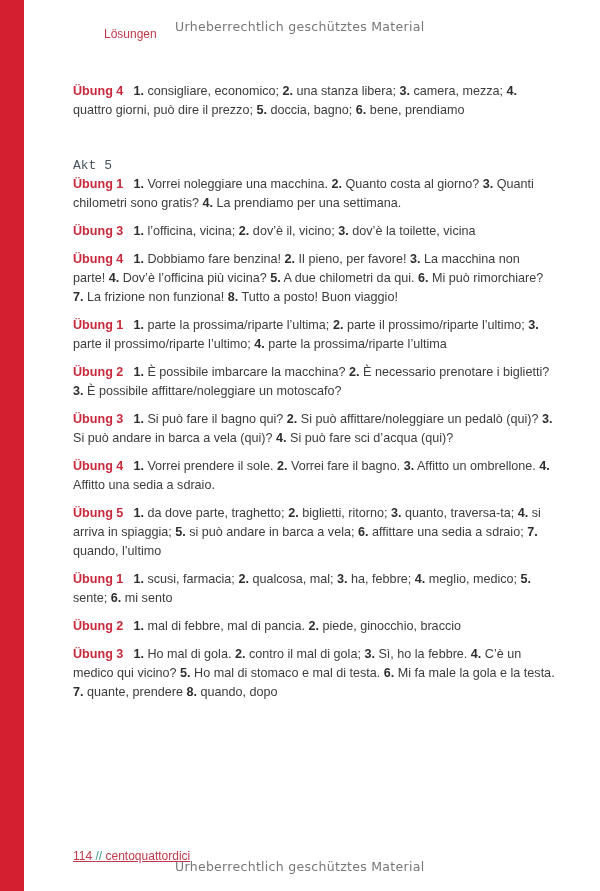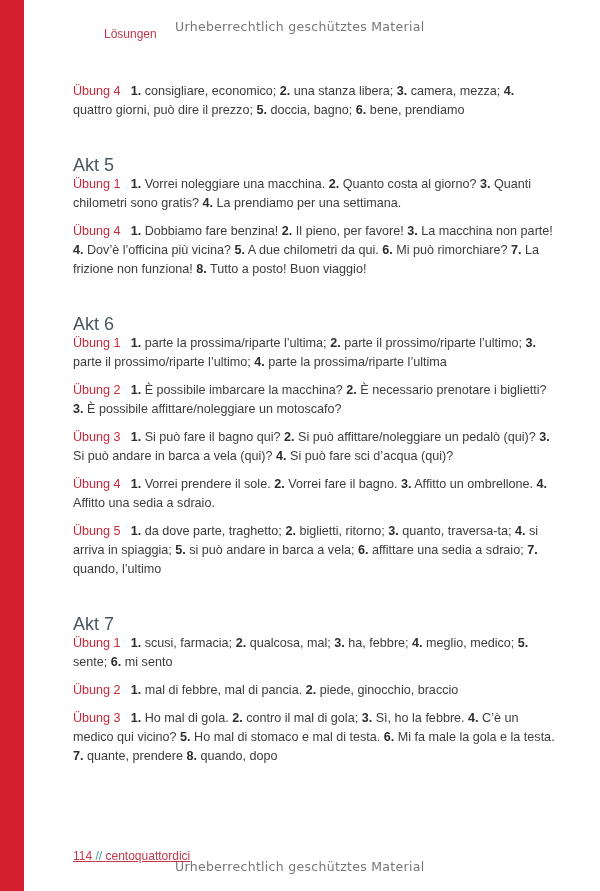--- a/index.html
+++ b/index.html
@@ -20,51 +20,50 @@
     color: #777777;
   }
   .watermark.top { top: 19px; }
   .watermark.bottom { top: 859px; }
   .content {
     position: absolute; left: 73px; top: 82px; width: 482px;
     font-family: "Liberation Sans", sans-serif; font-size: 12.6px; line-height: 19px;
     color: #3c3c3c;
   }
   .akt {
-    color: #4a5560; font-size: 18px; margin-top: 36px; margin-bottom: 0; line-height: 19px;
+    color: #4a5560; font-size: 13px; margin-top: 36px; margin-bottom: 0; line-height: 19px; font-family: Liberation Mono, monospace;
   }
   .uebung { margin: 0 0 9px 0; }
-  .uebung-label { color: #c8293b; font-weight: normal; margin-right: 10px; }
+  .uebung-label { color: #c8293b; font-weight: bold; margin-right: 10px; }
   .num { font-weight: bold; color: #2e2e2e; }
   .item { }
   .footer {
     position: absolute; left: 73px; top: 849px;
     font-family: "Liberation Sans", sans-serif; font-size: 12px; color: #c0384a; text-decoration: underline;
   }
   .footer .sep { color: #3a9a8a; }
 </style>
 </head>
 <body>
 
 <div class="side-bar"></div>
 <div class="header-label">Lösungen</div>
 <div class="watermark top">Urheberrechtlich geschütztes Material</div>
 
 <div class="content" id="content">
     <div class="uebung"><span class="uebung-label">Übung 4</span><span class="num">1.</span><span class="item"> consigliare, economico;  </span><span class="num">2.</span><span class="item"> una stanza libera;  </span><span class="num">3.</span><span class="item"> camera, mezza; </span><span class="num">4.</span><span class="item"> quattro giorni, può dire il prezzo;  </span><span class="num">5.</span><span class="item"> doccia, bagno;  </span><span class="num">6.</span><span class="item"> bene, prendiamo</span></div>
     <div class="akt">Akt 5</div>
     <div class="uebung"><span class="uebung-label">Übung 1</span><span class="num">1.</span><span class="item"> Vorrei noleggiare una macchina.  </span><span class="num">2.</span><span class="item"> Quanto costa al giorno? </span><span class="num">3.</span><span class="item"> Quanti chilometri sono gratis?  </span><span class="num">4.</span><span class="item"> La prendiamo per una settimana.</span></div>
+    <div class="uebung"><span class="uebung-label">Übung 3</span><span class="num">1.</span><span class="item"> l’officina, vicina;  </span><span class="num">2.</span><span class="item"> dov’è il, vicino;  </span><span class="num">3.</span><span class="item"> dov’è la toilette, vicina</span></div>
     <div class="uebung"><span class="uebung-label">Übung 4</span><span class="num">1.</span><span class="item"> Dobbiamo fare benzina!  </span><span class="num">2.</span><span class="item"> Il pieno, per favore!  </span><span class="num">3.</span><span class="item"> La macchina non parte!  </span><span class="num">4.</span><span class="item"> Dov’è l’officina più vicina?  </span><span class="num">5.</span><span class="item"> A due chilometri da qui.  </span><span class="num">6.</span><span class="item"> Mi può rimorchiare?  </span><span class="num">7.</span><span class="item"> La frizione non funziona!  </span><span class="num">8.</span><span class="item"> Tutto a posto! Buon viaggio!</span></div>
-    <div class="akt">Akt 6</div>
     <div class="uebung"><span class="uebung-label">Übung 1</span><span class="num">1.</span><span class="item"> parte la prossima/riparte l’ultima;  </span><span class="num">2.</span><span class="item"> parte il prossimo/riparte l’ultimo;  </span><span class="num">3.</span><span class="item"> parte il prossimo/riparte l’ultimo;  </span><span class="num">4.</span><span class="item"> parte la prossima/riparte l’ultima</span></div>
     <div class="uebung"><span class="uebung-label">Übung 2</span><span class="num">1.</span><span class="item"> È possibile imbarcare la macchina?  </span><span class="num">2.</span><span class="item"> È necessario prenotare i biglietti?  </span><span class="num">3.</span><span class="item"> È possibile affittare/noleggiare un motoscafo?</span></div>
     <div class="uebung"><span class="uebung-label">Übung 3</span><span class="num">1.</span><span class="item"> Si può fare il bagno qui?  </span><span class="num">2.</span><span class="item"> Si può affittare/noleggiare un pedalò (qui)?  </span><span class="num">3.</span><span class="item"> Si può andare in barca a vela (qui)?  </span><span class="num">4.</span><span class="item"> Si può fare sci d’acqua (qui)?</span></div>
     <div class="uebung"><span class="uebung-label">Übung 4</span><span class="num">1.</span><span class="item"> Vorrei prendere il sole.  </span><span class="num">2.</span><span class="item"> Vorrei fare il bagno.  </span><span class="num">3.</span><span class="item"> Affitto un ombrellone.  </span><span class="num">4.</span><span class="item"> Affitto una sedia a sdraio.</span></div>
     <div class="uebung"><span class="uebung-label">Übung 5</span><span class="num">1.</span><span class="item"> da dove parte, traghetto;  </span><span class="num">2.</span><span class="item"> biglietti, ritorno;  </span><span class="num">3.</span><span class="item"> quanto, traversa-ta;  </span><span class="num">4.</span><span class="item"> si arriva in spiaggia;  </span><span class="num">5.</span><span class="item"> si può andare in barca a vela;  </span><span class="num">6.</span><span class="item"> affittare una sedia a sdraio;  </span><span class="num">7.</span><span class="item"> quando, l’ultimo</span></div>
-    <div class="akt">Akt 7</div>
     <div class="uebung"><span class="uebung-label">Übung 1</span><span class="num">1.</span><span class="item"> scusi, farmacia;  </span><span class="num">2.</span><span class="item"> qualcosa, mal;  </span><span class="num">3.</span><span class="item"> ha, febbre;  </span><span class="num">4.</span><span class="item"> meglio, medico;  </span><span class="num">5.</span><span class="item"> sente;  </span><span class="num">6.</span><span class="item"> mi sento</span></div>
     <div class="uebung"><span class="uebung-label">Übung 2</span><span class="num">1.</span><span class="item"> mal di febbre, mal di pancia.  </span><span class="num">2.</span><span class="item"> piede, ginocchio, braccio</span></div>
     <div class="uebung"><span class="uebung-label">Übung 3</span><span class="num">1.</span><span class="item"> Ho mal di gola.  </span><span class="num">2.</span><span class="item"> contro il mal di gola;  </span><span class="num">3.</span><span class="item"> Sì, ho la febbre. </span><span class="num">4.</span><span class="item"> C’è un medico qui vicino?  </span><span class="num">5.</span><span class="item"> Ho mal di stomaco e mal di testa.  </span><span class="num">6.</span><span class="item"> Mi fa male la gola e la testa.  </span><span class="num">7.</span><span class="item"> quante, prendere  </span><span class="num">8.</span><span class="item"> quando, dopo</span></div>
   </div>
 
 <div class="footer">
   <span>114</span>
   <span class="sep">//</span>
   <span>centoquattordici</span>
 </div>

